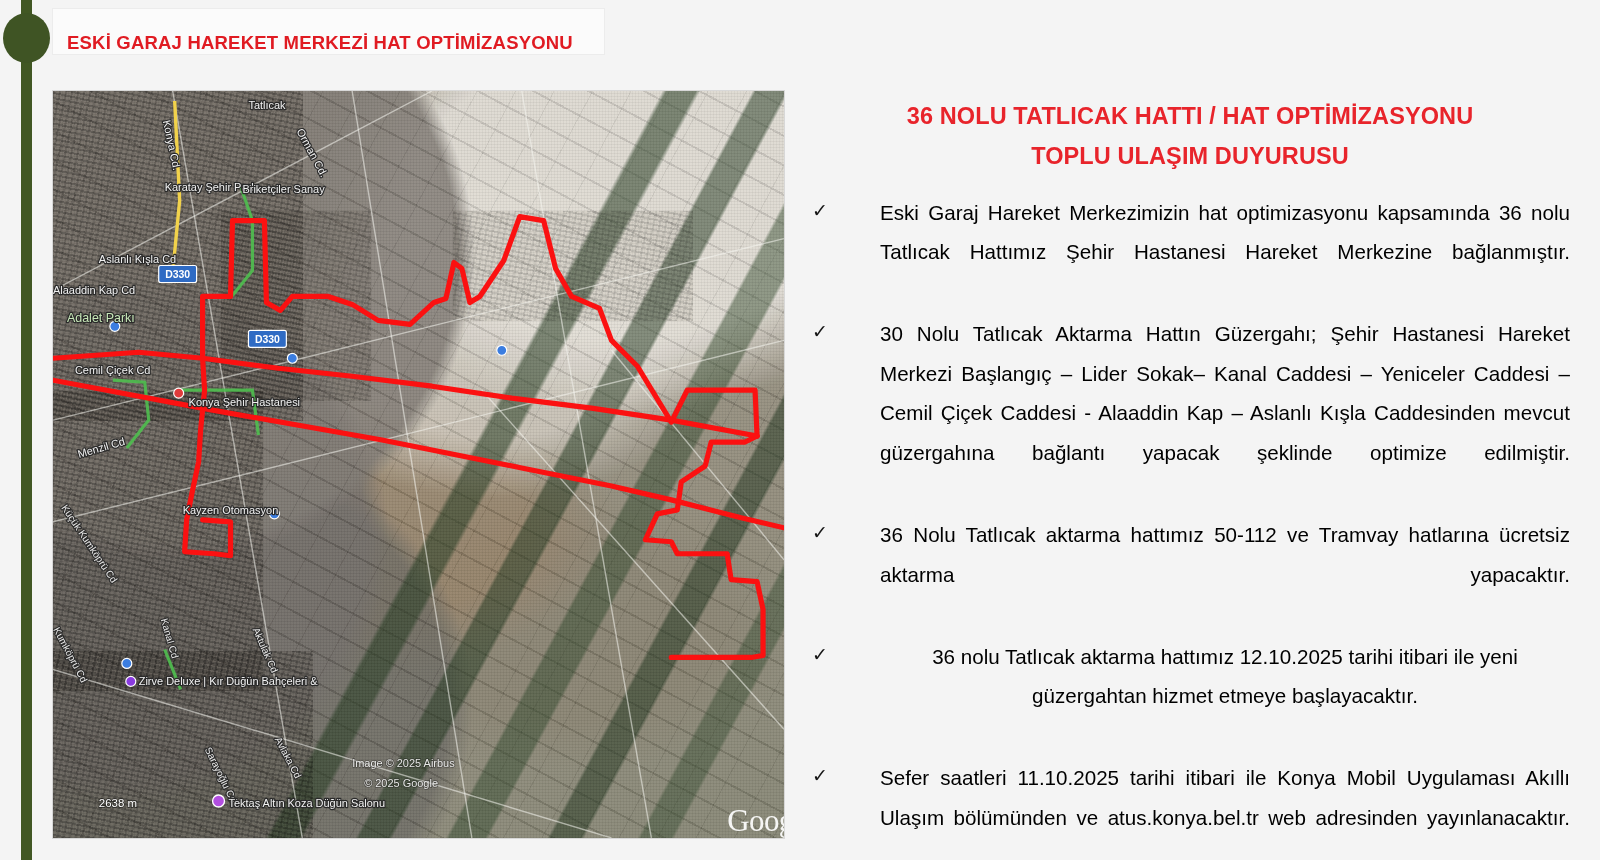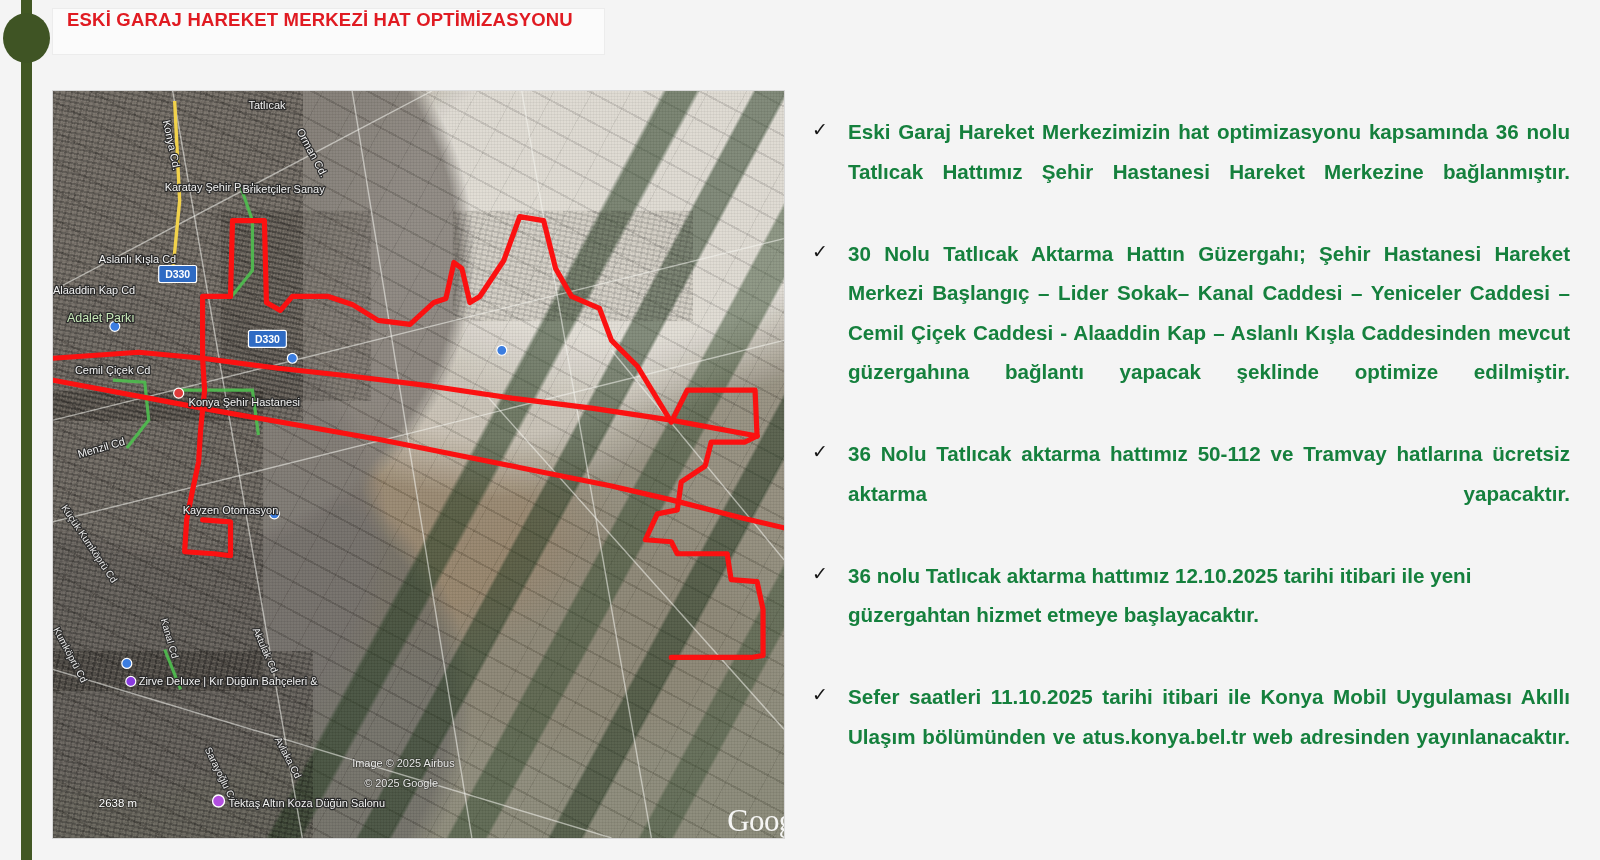--- a/index.html
+++ b/index.html
@@ -42,21 +42,21 @@
   
   .header-chip {
     position: absolute;
     left: 52px;
     top: 8px;
     width: 553px;
     height: 47px;
     background: #fbfbfb;
     border: 1px solid #ececec;
     display: flex;
-    align-items: flex-start;
+    align-items: flex-end;
   }
   .header-chip-text {
     padding-left: 14px;
     color: #e01b22;
     font-size: 18.5px;
     font-weight: bold;
     letter-spacing: 0.2px;
     white-space: nowrap;
   }
 
@@ -203,34 +203,35 @@
     flex: 0 0 auto;
     width: 38px;
     font-size: 19px;
     line-height: 1.92;
     color: #161616;
     text-align: left;
     padding-left: 2px;
   }
   .bullet-text {
     flex: 1 1 auto;
-    color: #15803d;
+    color: #000000;
     font-size: 20.6px;
-    font-weight: bold;
+    font-weight: normal;
     line-height: 1.92;
     text-align: justify;
     text-justify: inter-word;
     hyphens: none;
+    margin-left: 32px;
   }
   .bullet-text::after {
     content: "";
     display: inline-block;
     width: 100%;
   }
-  .bullet-text.nojustify { text-align: left; }
+  .bullet-text.nojustify { text-align: center; }
 </style>
 </head>
 <body>
 
 <div id="slide">
 
   <div class="accent-bar"></div>
   <div class="accent-ellipse"></div>
 
   <div class="header-chip">
@@ -376,20 +377,22 @@
 
       <text class="scalebar-text" x="46" y="718">2638 m</text>
       <text class="attrib" x="300" y="678">Image © 2025 Airbus</text>
       <text class="attrib" x="312" y="698">© 2025 Google</text>
       <text class="google-wm" x="676" y="742">Goog</text>
     </svg>
   </div>
 
   <div class="content">
     <div class="doc-title">
+      <div>36 NOLU TATLICAK HATTI  / HAT OPTİMİZASYONU</div>
+      <div>TOPLU ULAŞIM DUYURUSU</div>
     </div>
 
     <ul class="bullet-list">
       <li class="bullet">
         <span class="check-mark">✓</span>
         <span class="bullet-text">Eski Garaj Hareket Merkezimizin hat optimizasyonu kapsamında 36 nolu Tatlıcak Hattımız Şehir Hastanesi Hareket Merkezine bağlanmıştır.</span>
       </li>
       <li class="bullet">
         <span class="check-mark">✓</span>
         <span class="bullet-text">30 Nolu Tatlıcak Aktarma Hattın Güzergahı; Şehir Hastanesi Hareket Merkezi Başlangıç – Lider Sokak– Kanal Caddesi – Yeniceler Caddesi – Cemil Çiçek Caddesi - Alaaddin Kap – Aslanlı Kışla Caddesinden mevcut güzergahına bağlantı yapacak şeklinde optimize edilmiştir.</span>

